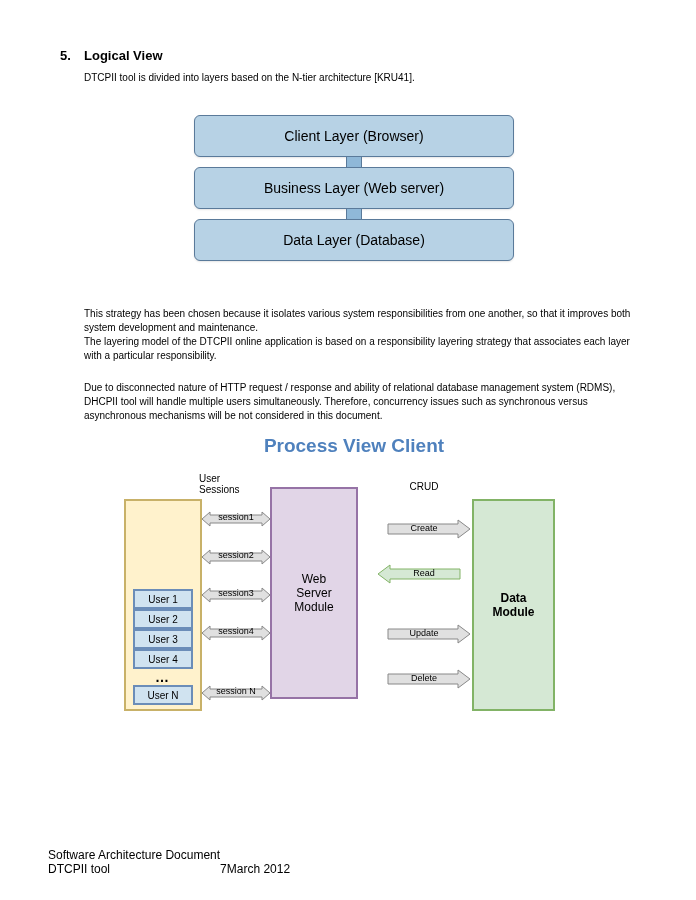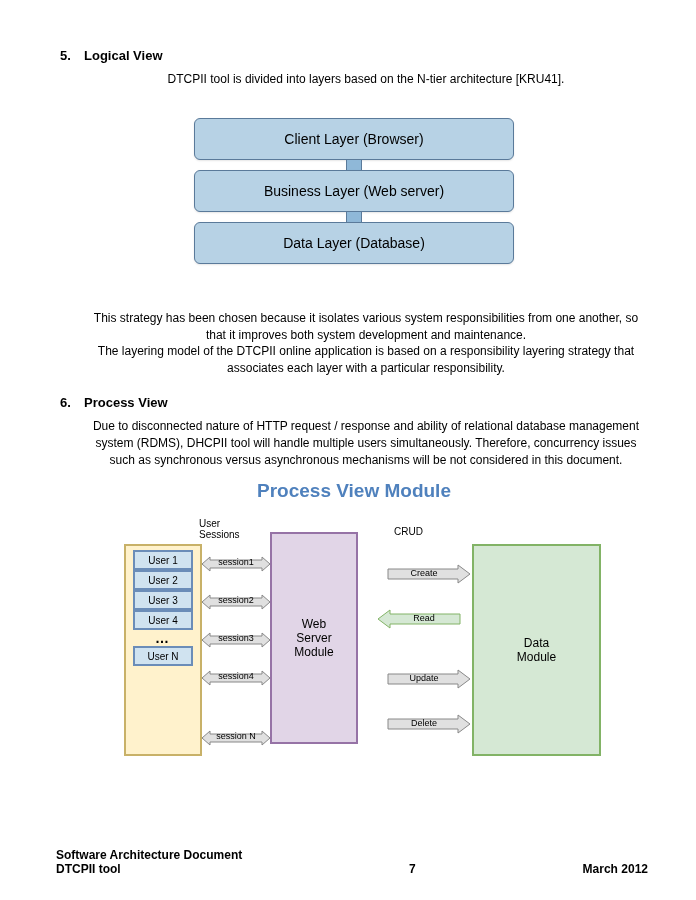--- a/index.html
+++ b/index.html
@@ -29,24 +29,23 @@
   font-weight: bold;
   font-size: 13px;
   margin-left: 24px;
   margin-bottom: 6px;
 }
 .sub-number {
   display: inline-block;
   width: 40px;
 }
 .body-text {
-  font-size: 12px;
+  font-size: 10px;
   margin-left: 24px;
   line-height: 1.4;
-  text-align: center;
 }
 .layer-diagram {
   margin: 30px auto;
   width: 320px;
 }
 .layer-box {
   background: #b7d2e5;
   border: 1px solid #5a7a9a;
   border-radius: 6px;
   height: 40px;
@@ -80,21 +79,21 @@
   position: absolute;
   left: 40px;
   top: 38px;
   width: 78px;
   height: 212px;
   background: #fff2cc;
   border: 2px solid #c8b168;
   box-sizing: border-box;
   display: flex;
   flex-direction: column;
-  justify-content: flex-start;
+  justify-content: flex-end;
   align-items: center;
   padding: 4px 0;
 }
 .user-box {
   width: 60px;
   height: 20px;
   background: #d0e3f0;
   border: 2px solid #6b8db8;
   display: flex;
   align-items: center;
@@ -114,51 +113,52 @@
   font-size: 10px;
   text-align: left;
   width: 60px;
 }
 .crud-label {
   position: absolute;
   left: 310px;
   top: 20px;
   font-size: 10px;
   width: 60px;
-  text-align: left;
+  text-align: center;
 }
 .web-server {
   position: absolute;
   left: 186px;
   top: 26px;
   width: 88px;
   height: 212px;
   background: #e1d5e7;
   border: 2px solid #9673a6;
   box-sizing: border-box;
   display: flex;
   align-items: center;
   justify-content: center;
   text-align: center;
   font-size: 12px;
 }
 .data-module {
   position: absolute;
   left: 388px;
   top: 38px;
-  width: 129px;
+  width: 83px;
   height: 212px;
   background: #d5e8d4;
   border: 2px solid #82b366;
   box-sizing: border-box;
   display: flex;
   align-items: center;
   justify-content: center;
   text-align: center;
   font-size: 12px;
+  font-weight: bold;
 }
 .session-arrow {
   position: absolute;
   left: 118px;
   width: 68px;
   height: 20px;
 }
 .session-arrow svg {
   width: 100%;
   height: 100%;
@@ -185,28 +185,26 @@
   position: absolute;
   top: 4px;
   left: 0;
   width: 100%;
   text-align: center;
   font-size: 9px;
 }
 .footer {
   position: absolute;
   bottom: 24px;
-  left: 56px;
+  left: 48px;
   right: 48px;
   font-size: 12px;
   display: flex;
-  justify-content: space-between;
   align-items: flex-end;
   border-top: none;
-  font-weight: bold;
 }
 .footer-left {
   text-align: left;
 }
 .footer-center {
   text-align: center;
 }
 .footer-right {
   text-align: right;
 }
@@ -231,27 +229,24 @@
     <div class="layer-box">Data Layer (Database)</div>
   </div>
 
   <div style="height:16px"></div>
 
   <div class="body-text">This strategy has been chosen because it isolates various system responsibilities from one another, so that it improves both system development and maintenance.</div>
   <div class="body-text">The layering model of the DTCPII online application is based on a responsibility layering strategy that associates each layer with a particular responsibility.</div>
 
   <div style="height:18px"></div>
 
-  <div class="section-heading">
-    <span class="section-number">6.</span><span>Process View</span>
-  </div>
 
   <div class="body-text">Due to disconnected nature of HTTP request / response and ability of relational database management system (RDMS), DHCPII tool will handle multiple users simultaneously. Therefore, concurrency issues such as synchronous versus asynchronous mechanisms will be not considered in this document.</div>
 
-  <div class="process-title">Process View Module</div>
+  <div class="process-title">Process View Client</div>
 
   <div class="process-diagram">
     <div class="sessions-label">User<br>Sessions</div>
     <div class="crud-label">CRUD</div>
 
     <div class="user-column">
       <div class="user-box">User 1</div>
       <div class="user-box">User 2</div>
       <div class="user-box">User 3</div>
       <div class="user-box">User 4</div>

